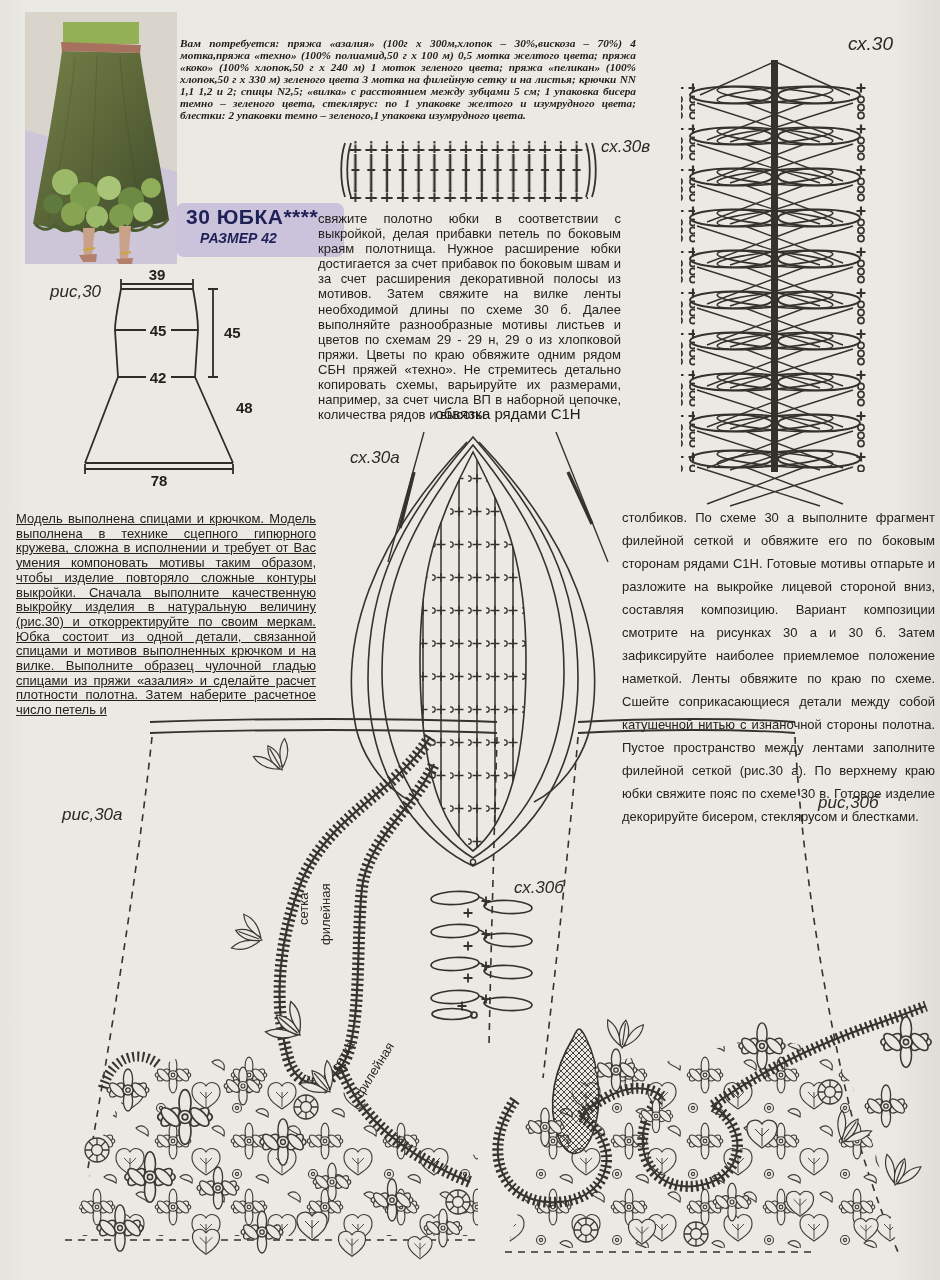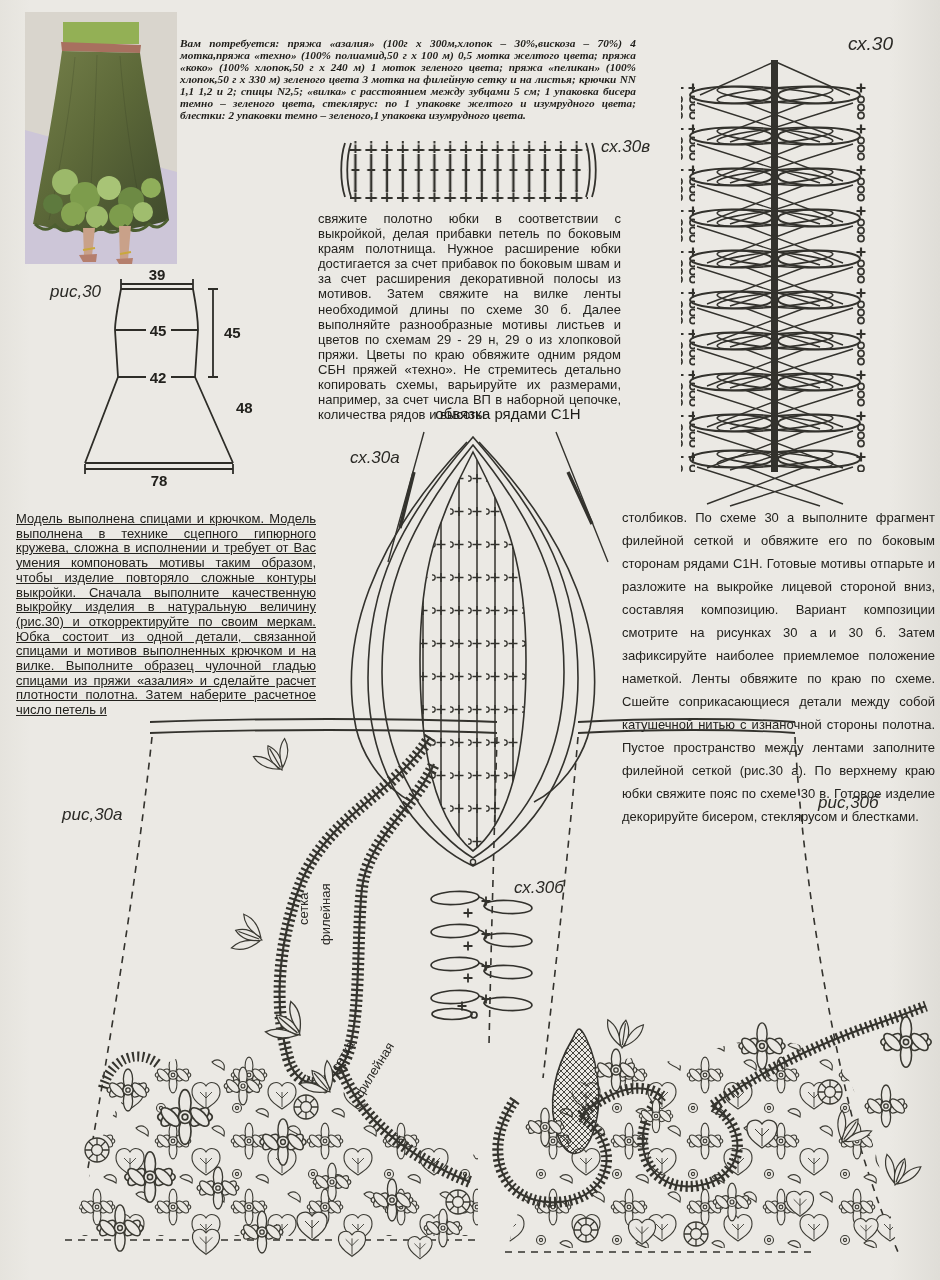--- a/index.html
+++ b/index.html
@@ -67,20 +67,24 @@
     <path d="M94,214 L106,214 L103,248 L95,248 Z" fill="#c9a189"></path>
     <g>
       <path d="M54,243 L72,242 L71,250 L58,250 Z" fill="#b57f6d"></path>
       <path d="M91,247 L108,246 L107,252 L94,252 Z" fill="#b57f6d"></path>
       <path d="M58,238 L70,236 M95,242 L106,240" stroke="#c9a83c" stroke-width="2" fill="none"></path>
     </g>
   </svg>
 
   <p class="abs materials"><b>Вам потребуется</b><span>: пряжа «азалия» (100г х 300м,хлопок – 30%,вискоза – 70%) 4 мотка,пряжа «техно» (100% полиамид,50 г х 100 м) 0,5 мотка желтого цвета; пряжа «коко» (100% хлопок,50 г х 240 м) 1 моток зеленого цвета; пряжа «пеликан» (100% хлопок,50 г х 330 м) зеленого цвета 3 мотка на филейную сетку и на листья; крючки NN 1,1 1,2 и 2; спицы N2,5; «вилка» с расстоянием между зубцами 5 см; 1 упаковка бисера темно – зеленого цвета, стеклярус: по 1 упаковке желтого и изумрудного цвета; блестки: 2 упаковки темно – зеленого,1 упаковка изумрудного цвета.</span></p>
 
+  <div class="abs titleblock">
+    <div class="titleline">30  ЮБКА****</div>
+    <div class="sizeline">РАЗМЕР 42</div>
+  </div>
 
   <div class="abs col col-mid">свяжите полотно юбки в соответствии с выкройкой, делая прибавки петель по боковым краям полотнища. Нужное расширение юбки достигается за счет прибавок по боковым швам и за счет расширения декоративной полосы из мотивов. Затем свяжите на вилке ленты необходимой длины по схеме 30 б. Далее выполняйте разнообразные мотивы листьев и цветов по схемам 29 - 29 н, 29 о из хлопковой пряжи. Цветы по краю обвяжите одним рядом СБН пряжей «техно». Не стремитесь детально копировать схемы, варьируйте их размерами, например,  за счет  числа ВП в наборной цепочке, количества рядов и высоты</div>
   <div class="abs col col-left">Модель выполнена спицами и крючком. Модель выполнена в технике сцепного гипюрного кружева, сложна в исполнении и требует от Вас умения компоновать мотивы таким образом, чтобы изделие повторяло сложные контуры выкройки. Сначала выполните качественную выкройку изделия в натуральную величину (рис.30) и откорректируйте по своим меркам. Юбка состоит из одной детали, связанной спицами и мотивов выполненных крючком и на вилке. Выполните образец чулочной гладью спицами из пряжи «азалия» и сделайте расчет плотности полотна. Затем наберите расчетное число петель и</div>
   <div class="abs col col-right">столбиков.  По схеме 30 а выполните фрагмент  филейной сеткой и обвяжите его по боковым сторонам рядами С1Н. Готовые мотивы отпарьте и разложите на выкройке лицевой стороной вниз, составляя композицию. Вариант композиции смотрите  на рисунках 30 а и 30 б. Затем зафиксируйте наиболее приемлемое положение наметкой. Ленты обвяжите по краю по схеме. Сшейте соприкасающиеся детали между собой катушечной нитью с изнаночной стороны полотна. Пустое пространство между лентами заполните филейной сеткой (рис.30 а). По верхнему краю юбки свяжите пояс по схеме 30 в. Готовое изделие декорируйте бисером, стеклярусом и блестками.</div>
 
   <div class="abs caption">обвязка рядами С1Н</div>
 
   <svg class="abs" style="left:0;top:0" width="940" height="1280" viewBox="0 0 940 1280">
     <defs>
       <pattern id="ppd" width="14" height="41" patternUnits="userSpaceOnUse">

